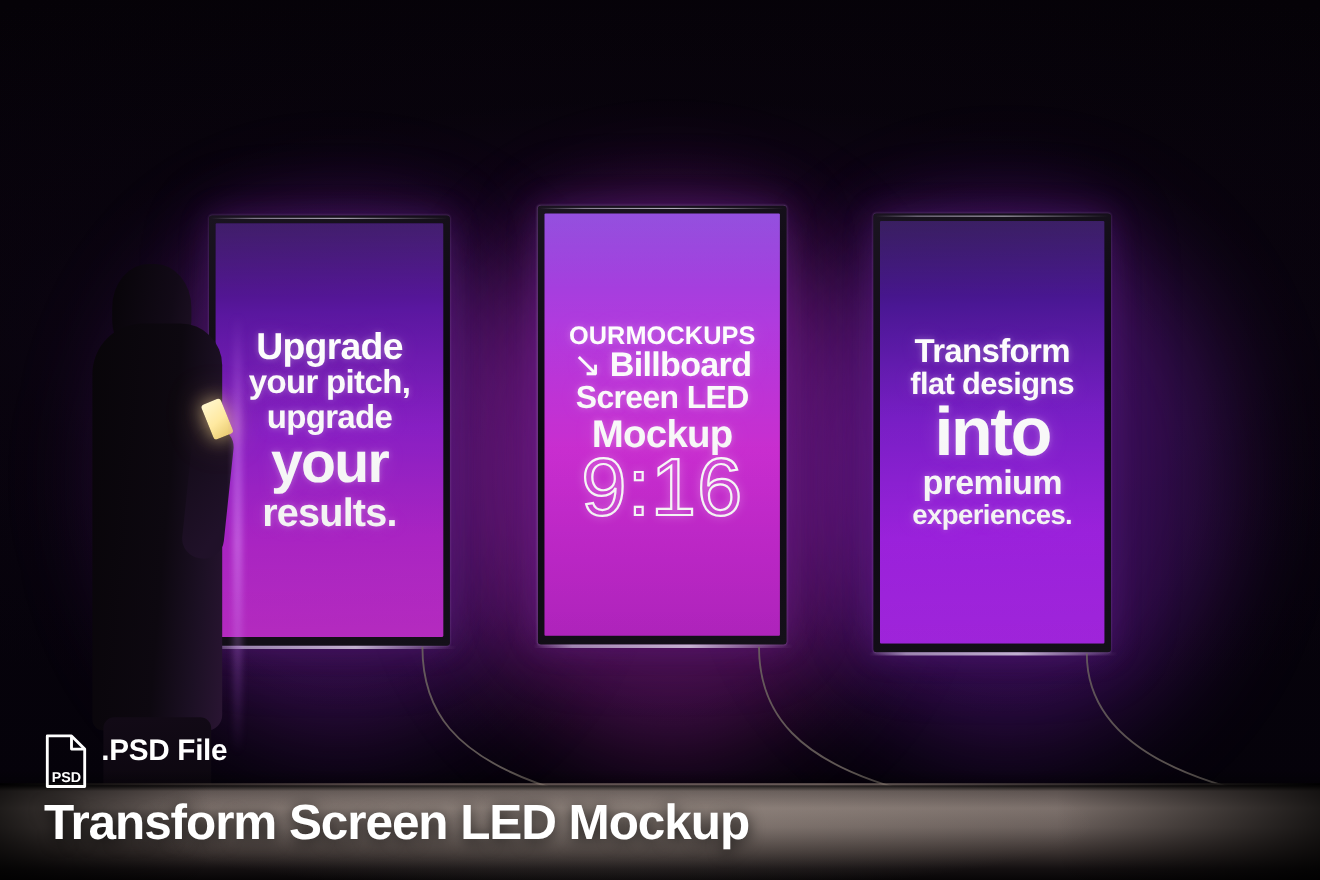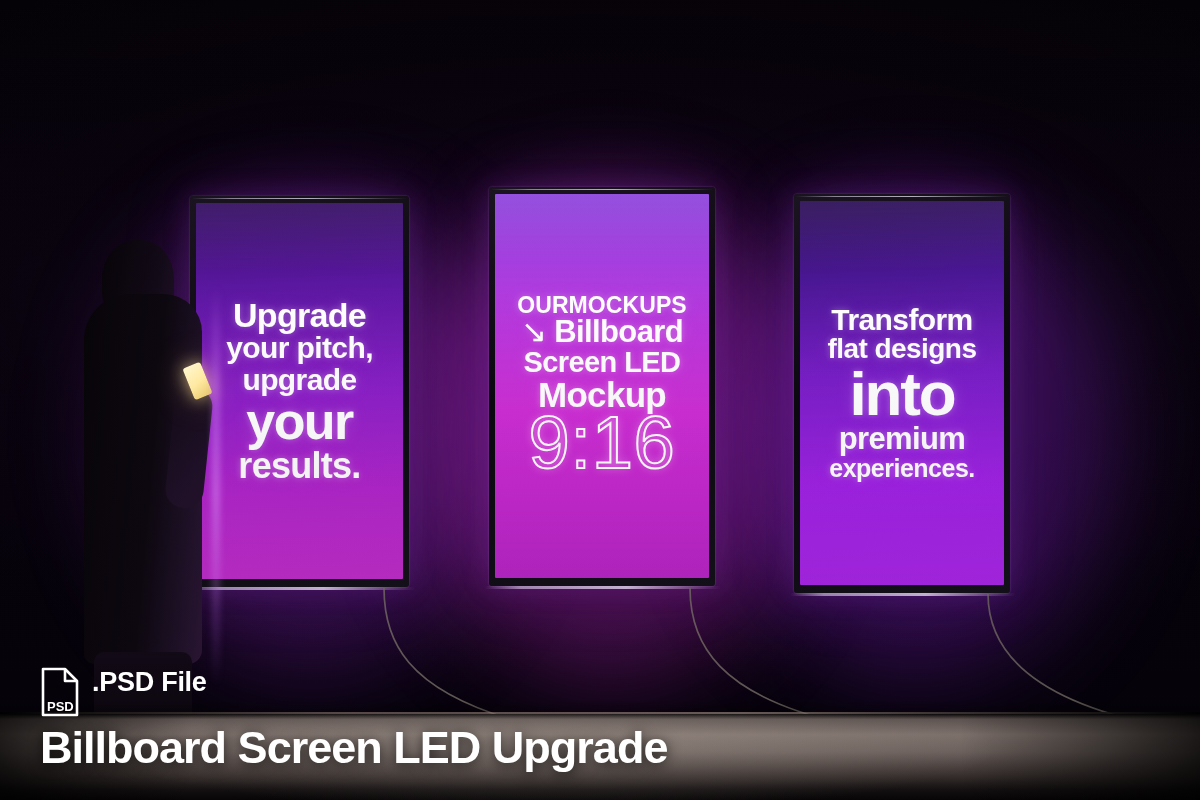--- a/index.html
+++ b/index.html
@@ -241,16 +241,16 @@
     <div class="psd-row">
       <div class="psd-icon">
         <svg width="40" height="50" viewBox="0 0 40 50">
           <path d="M3 2 H25 L37 14 V48 H3 Z" fill="none" stroke="#ffffff" stroke-width="2.6" stroke-linejoin="round"></path>
           <path d="M25 2 V14 H37" fill="none" stroke="#ffffff" stroke-width="2.6" stroke-linejoin="round"></path>
           <text x="7" y="44" font-family="Liberation Sans, sans-serif" font-size="13" font-weight="700" fill="#ffffff">PSD</text>
         </svg>
       </div>
       <div class="psd-text">.PSD File</div>
     </div>
-    <div class="main-title">Billboard Screen LED Upgrade</div>
+    <div class="main-title">Transform Screen LED Mockup</div>
   </div>
 
 </div>
 
 </body></html>

